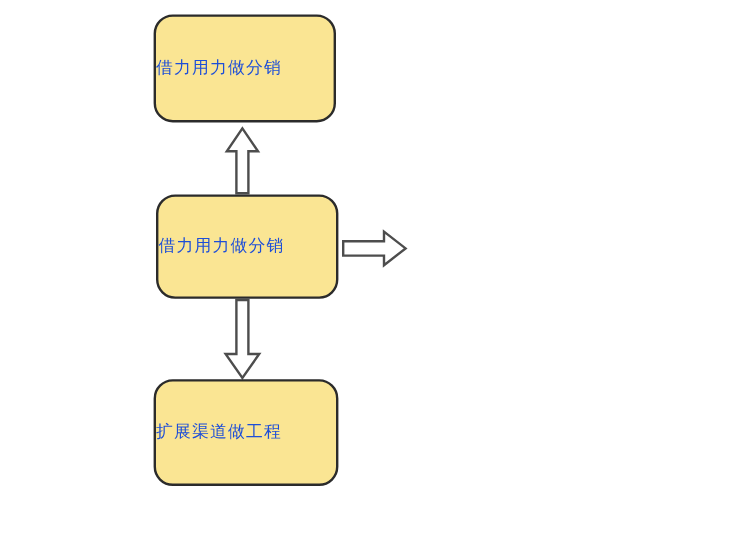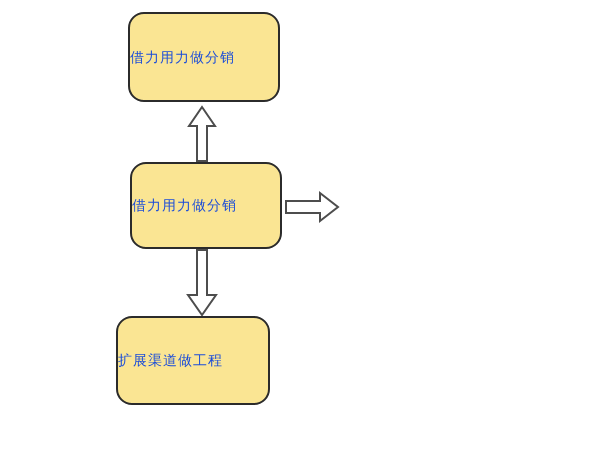--- a/index.html
+++ b/index.html
@@ -39,21 +39,21 @@
     justify-content: flex-start;
     font-size: 14px;
     letter-spacing: 1px;
     color: #1d4ed8;
     text-align: center;
     line-height: 1.2;
   }
   .node-top    { left: 128px; top: 12px;  width: 152px; height: 90px; }
   .node-center { left: 130px; top: 162px; width: 152px; height: 87px; }
   .node-right  { left: 337px; top: 165px; width: 155px; height: 94px; }
-  .node-bottom { left: 116px; top: 316px; width: 154px; height: 89px; }
+  .node-bottom { left: 128px; top: 316px; width: 154px; height: 89px; }
 </style>
 </head>
 <body>
 
 <div class="canvas">
 
   <svg class="arrows-layer" viewBox="0 0 614 456" xmlns="http://www.w3.org/2000/svg">
     <polygon class="arrow" points="202,107 215,126 207,126 207,161 197,161 197,126 189,126" fill="#FFFFFF"></polygon>
     <polygon class="arrow" points="197,250 207,250 207,295 216,295 202,315 188,295 197,295" fill="#FFFFFF"></polygon>
     <polygon class="arrow" points="286,201 320,201 320,193 338,207 320,221 320,213 286,213" fill="#FFFFFF"></polygon>

